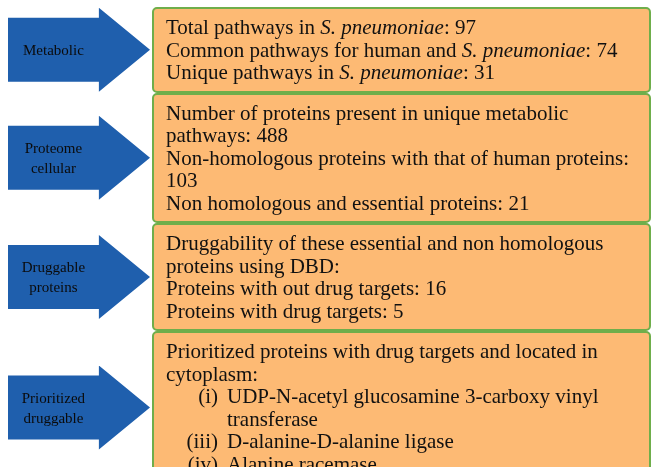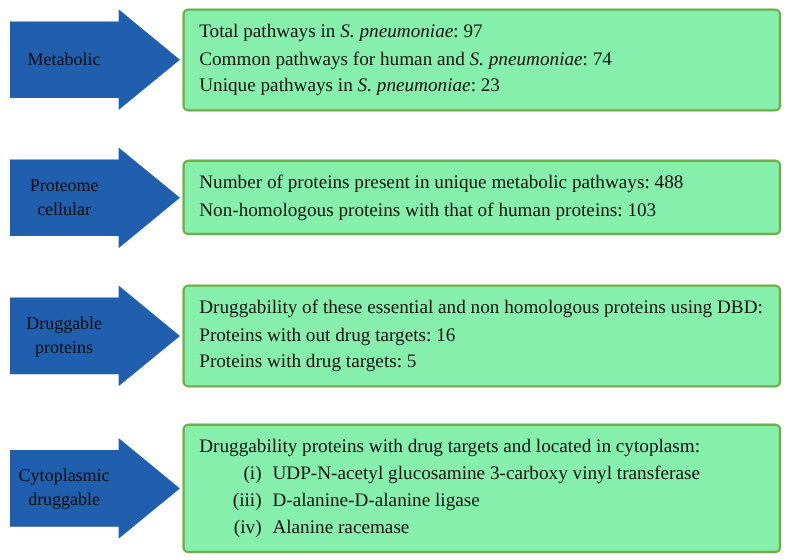--- a/index.html
+++ b/index.html
@@ -40,23 +40,23 @@
     transform: translateY(-50%);
     text-align: center;
     font-size: 15px;
     line-height: 20px;
     color: #0b0b0b;
   }
   .box {
     flex: 1;
     border: 2px solid var(--border-color, #70ad47);
     border-radius: 5px;
-    background: #86efac;
+    background: #fdba74;
     padding: 7px 10px 7px 12px;
-    font-size: 16px;
+    font-size: 21px;
     line-height: 22.5px;
     color: var(--text-color, #111111);
   }
   .line { min-height: 22.5px; }
   .line.numbered { display: flex; padding-left: 10px; }
   .num {
     flex: 0 0 42px;
     width: 42px;
     text-align: right;
     padding-right: 9px;
@@ -72,57 +72,58 @@
 
 <div class="row">
       <div class="arrow">
         <div class="arrow-label">
           <div>Metabolic</div>
         </div>
       </div>
       <div class="box">
         <div class="line"><span><span>Total pathways in </span><i>S. pneumoniae</i><span>: 97</span></span></div>
         <div class="line"><span><span>Common pathways for human and </span><i>S. pneumoniae</i><span>: 74</span></span></div>
-        <div class="line"><span><span>Unique pathways in </span><i>S. pneumoniae</i><span>: 23</span></span></div>
+        <div class="line"><span><span>Unique pathways in </span><i>S. pneumoniae</i><span>: 31</span></span></div>
       </div>
     </div>
     <div class="row">
       <div class="arrow">
         <div class="arrow-label">
           <div>Proteome</div>
           <div>cellular</div>
         </div>
       </div>
       <div class="box">
         <div class="line"><span><span>Number of proteins present in unique metabolic pathways: 488</span></span></div>
         <div class="line"><span><span>Non-homologous proteins with that of human proteins: 103</span></span></div>
+        <div class="line"><span><span>Non homologous and essential proteins: 21</span></span></div>
       </div>
     </div>
     <div class="row">
       <div class="arrow">
         <div class="arrow-label">
           <div>Druggable</div>
           <div>proteins</div>
         </div>
       </div>
       <div class="box">
         <div class="line"><span><span>Druggability of these essential and non homologous proteins using DBD:</span></span></div>
         <div class="line"><span><span>Proteins with out drug targets: 16</span></span></div>
         <div class="line"><span><span>Proteins with drug targets: 5</span></span></div>
       </div>
     </div>
     <div class="row">
       <div class="arrow">
         <div class="arrow-label">
-          <div>Cytoplasmic</div>
+          <div>Prioritized</div>
           <div>druggable</div>
         </div>
       </div>
       <div class="box">
-        <div class="line"><span><span>Druggability proteins with drug targets and located in cytoplasm:</span></span></div>
+        <div class="line"><span><span>Prioritized proteins with drug targets and located in cytoplasm:</span></span></div>
         <div class="line numbered">
           <span class="num">(i)</span>
           <span><span>UDP-N-acetyl glucosamine 3-carboxy vinyl transferase</span></span>
         </div>
         <div class="line numbered">
           <span class="num">(iii)</span>
           <span><span>D-alanine-D-alanine ligase</span></span>
         </div>
         <div class="line numbered">
           <span class="num">(iv)</span>

